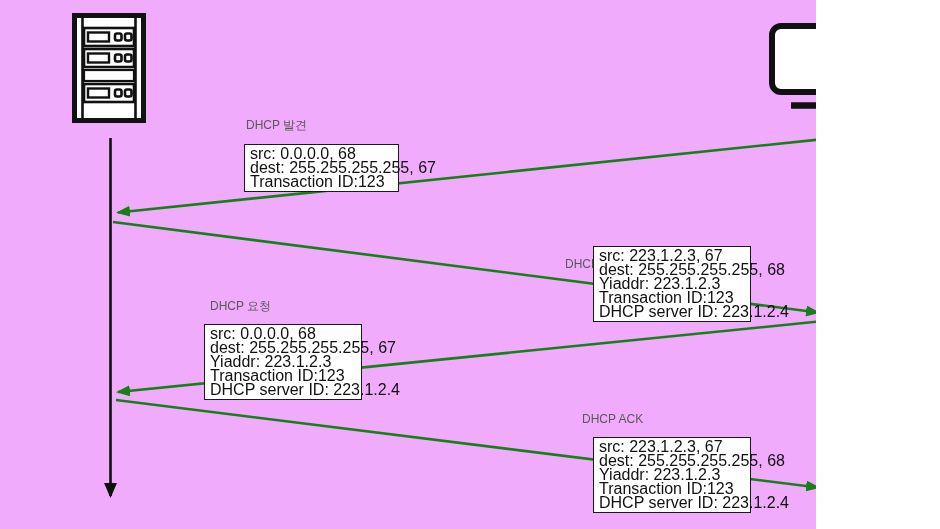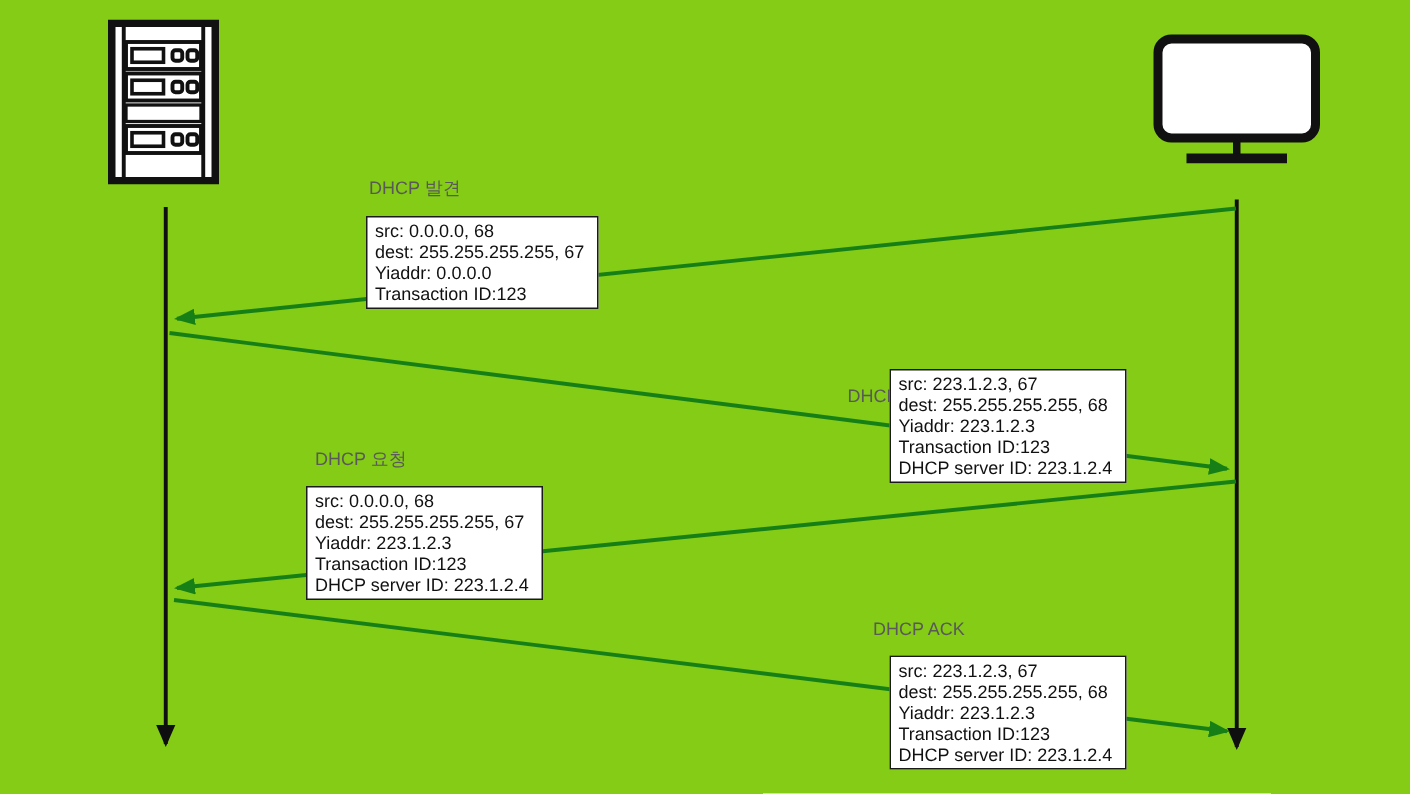--- a/index.html
+++ b/index.html
@@ -1,35 +1,35 @@
 <!DOCTYPE html>
 <html><head>
 <meta charset="utf-8">
 <style>
   html,body{margin:0;padding:0;background:#ffffff;}
   .canvas{
     position:relative;
-    width:940px;height:529px;
-    background:#84cc16;
+    width:816px;height:529px;
+    background:#f0abfc;
     font-family:"Liberation Sans", sans-serif;
     overflow:hidden;
   }
   .layer{position:absolute;left:0;top:0;z-index:1;}
   .icon{position:absolute;z-index:2;}
   .msg-label{
     position:absolute;z-index:3;
     font-size:12px;color:#595959;
     white-space:nowrap;
   }
   .msg-box{
     position:absolute;z-index:3;
     background:#ffffff;
     border:1.5px solid #1a1a1a;
     padding:2px 5px;
-    font-size:12px;line-height:14px;color:#111111;
+    font-size:16px;line-height:14px;color:#111111;
     white-space:nowrap;
   }
   .field{white-space:nowrap;}
 </style>
 </head>
 <body>
 
 <div class="canvas">
 
   <svg class="layer" width="940" height="529" viewBox="0 0 940 529">
@@ -80,21 +80,20 @@
   <svg class="icon" style="left:768px;top:22px;" width="113" height="88" viewBox="0 0 113 88">
     <rect x="4" y="4" width="105" height="66" rx="9" fill="#ffffff" stroke="#111111" stroke-width="6"></rect>
     <line x1="56.5" y1="70" x2="56.5" y2="82" stroke="#111111" stroke-width="5"></line>
     <line x1="23" y1="83.5" x2="90" y2="83.5" stroke="#111111" stroke-width="6.5"></line>
   </svg>
 
   <div class="msg-label" style="left:246px;top:117px;">DHCP 발견</div>
   <div class="msg-box" style="left:244px;top:144px;width:143px;">
     <div class="field">src: 0.0.0.0, 68</div>
     <div class="field">dest: 255.255.255.255, 67</div>
-    <div class="field">Yiaddr: 0.0.0.0</div>
     <div class="field">Transaction ID:123</div>
   </div>
 
   <div class="msg-label" style="left:565px;top:220px;margin-top:36px;">DHCP 제공</div>
   <div class="msg-box" style="left:593px;top:246px;width:146px;">
     <div class="field">src: 223.1.2.3, 67</div>
     <div class="field">dest: 255.255.255.255, 68</div>
     <div class="field">Yiaddr: 223.1.2.3</div>
     <div class="field">Transaction ID:123</div>
     <div class="field">DHCP server ID: 223.1.2.4</div>

